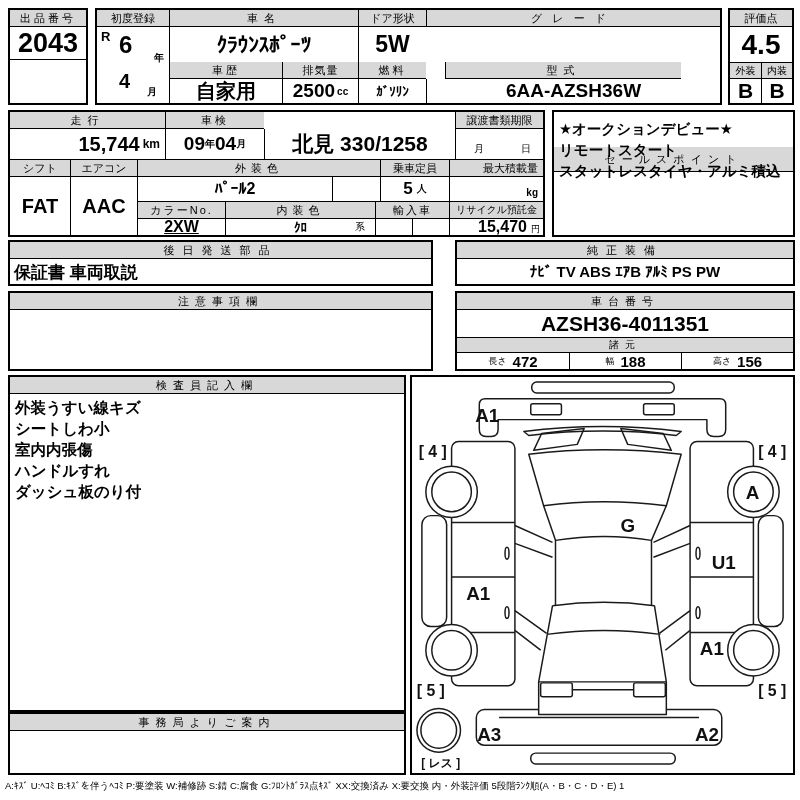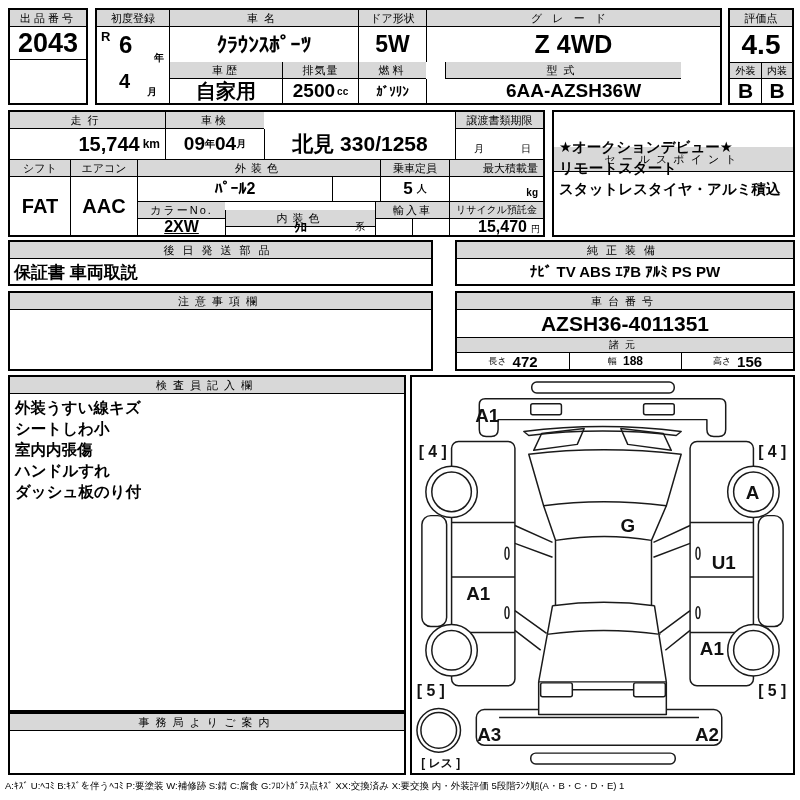--- a/index.html
+++ b/index.html
@@ -47,21 +47,20 @@
       <span style="font-size:19px;font-weight:bold;">2500</span>
       <span class="u" style="margin-left:2px;">cc</span>
     </div>
 
     <div class="cell hd bl" style="left:261px;top:0;width:68px;height:17px;letter-spacing:0;">ドア形状</div>
     <div class="cell v bl" style="left:261px;top:17px;width:68px;height:35px;font-size:23px;">5W</div>
     <div class="cell hd bl" style="left:261px;top:52px;width:68px;height:17px;">燃料</div>
     <div class="cell v bl" style="left:261px;top:69px;width:68px;height:24px;font-size:13px;">ｶﾞｿﾘﾝ</div>
 
     <div class="cell hd bl" style="left:329px;top:0;width:294px;height:17px;letter-spacing:10px;">グレード</div>
-    <div class="cell v bl" style="left:329px;top:17px;width:294px;height:35px;font-size:25px;">Z 4WD</div>
     <div class="cell hd bl" style="left:348px;top:52px;width:236px;height:17px;letter-spacing:6px;">型式</div>
     <div class="cell v bl" style="left:329px;top:69px;width:294px;height:24px;font-size:19px;">6AA-AZSH36W</div>
   </div>
 
   <div class="box" style="left:728px;top:8px;width:66px;height:97px;">
     <div class="cell hd" style="left:0;top:0;width:62px;height:17px;letter-spacing:0;">評価点</div>
     <div class="cell v bb" style="left:0;top:17px;width:62px;height:36px;font-size:28px;">4.5</div>
     <div class="cell hd" style="left:0;top:53px;width:31px;height:16px;font-size:10px;letter-spacing:0;">外装</div>
     <div class="cell hd bl" style="left:31px;top:53px;width:31px;height:16px;font-size:10px;letter-spacing:0;">内装</div>
     <div class="cell v" style="left:0;top:69px;width:31px;height:24px;font-size:21px;">B</div>
@@ -101,40 +100,40 @@
     <div class="cell bl bb" style="left:322px;top:65px;width:48px;height:25px;"></div>
     <div class="cell v bl bb" style="left:370px;top:65px;width:69px;height:25px;">
       <span style="font-size:17px;font-weight:bold;">5</span>
       <span class="u" style="margin-left:4px;">人</span>
     </div>
     <div class="cell bl bb" style="left:439px;top:65px;width:94px;height:25px;">
       <span style="position:absolute;right:5px;bottom:3px;" class="u">kg</span>
     </div>
 
     <div class="cell hd bl" style="left:127px;top:90px;width:88px;height:17px;letter-spacing:2px;">カラーNo.</div>
-    <div class="cell hd bl" style="left:215px;top:90px;width:150px;height:17px;letter-spacing:5px;margin-top:8px;">内装色</div>
+    <div class="cell hd bl" style="left:215px;top:90px;width:150px;height:17px;letter-spacing:5px;">内装色</div>
     <div class="cell hd bl" style="left:365px;top:90px;width:74px;height:17px;letter-spacing:2px;">輸入車</div>
     <div class="cell hd bl" style="left:439px;top:90px;width:94px;height:17px;letter-spacing:0;font-size:10px;">リサイクル預託金</div>
 
     <div class="cell v bl" style="left:127px;top:107px;width:88px;height:16px;font-size:16px;text-decoration:underline;">2XW</div>
     <div class="cell v bl" style="left:215px;top:107px;width:150px;height:16px;font-size:13px;">
       <span>ｸﾛ</span>
       <span style="position:absolute;right:10px;font-size:10px;font-weight:normal;">系</span>
     </div>
     <div class="cell bl" style="left:365px;top:107px;width:37px;height:16px;"></div>
     <div class="cell bl" style="left:402px;top:107px;width:37px;height:16px;"></div>
     <div class="cell bl" style="left:439px;top:107px;width:94px;height:16px;">
       <span style="position:absolute;right:16px;top:-1px;font-size:16px;font-weight:bold;">15,470</span>
       <span style="position:absolute;right:3px;top:4px;font-size:9px;">円</span>
     </div>
   </div>
 
   <div class="box" style="left:552px;top:110px;width:243px;height:127px;">
     <div class="cell hd" style="left:0;top:0;width:239px;height:25px;letter-spacing:6px;margin-top:35px;">セールスポイント</div>
-    <div class="cell lines" style="left:0;top:22px;width:239px;height:106px;font-size:14.5px;">
+    <div class="cell lines" style="left:0;top:4px;width:239px;height:106px;font-size:14.5px;">
       <div>★オークションデビュー★</div>
       <div>リモートスタート</div>
       <div>スタットレスタイヤ・アルミ積込</div>
     </div>
   </div>
 
   <div class="box" style="left:8px;top:240px;width:425px;height:46px;">
     <div class="cell hd" style="left:0;top:0;width:421px;height:17px;letter-spacing:8px;">後日発送部品</div>
     <div class="cell" style="left:0;top:17px;width:421px;height:25px;font-weight:bold;font-size:17px;padding:2px 0 0 4px;">保証書 車両取説</div>
   </div>
@@ -152,21 +151,21 @@
   <div class="box" style="left:455px;top:291px;width:340px;height:80px;">
     <div class="cell hd" style="left:0;top:0;width:336px;height:17px;letter-spacing:6px;">車台番号</div>
     <div class="cell v bb" style="left:0;top:17px;width:336px;height:28px;font-size:21px;">AZSH36-4011351</div>
     <div class="cell hd" style="left:0;top:45px;width:336px;height:15px;font-size:10px;letter-spacing:6px;">諸元</div>
     <div class="cell v" style="left:0;top:60px;width:112px;height:16px;">
       <span style="font-size:9px;font-weight:normal;margin-right:6px;">長さ</span>
       <span style="font-size:15px;">472</span>
     </div>
     <div class="cell v bl" style="left:112px;top:60px;width:112px;height:16px;">
       <span style="font-size:9px;font-weight:normal;margin-right:6px;">幅</span>
-      <span style="font-size:12px;">188</span>
+      <span style="font-size:15px;">188</span>
     </div>
     <div class="cell v bl" style="left:224px;top:60px;width:112px;height:16px;">
       <span style="font-size:9px;font-weight:normal;margin-right:6px;">高さ</span>
       <span style="font-size:15px;">156</span>
     </div>
   </div>
 
   <div class="box" style="left:8px;top:375px;width:398px;height:337px;">
     <div class="cell hd" style="left:0;top:0;width:394px;height:17px;letter-spacing:6px;">検査員記入欄</div>
     <div class="cell lines" style="left:0;top:17px;width:428px;height:316px;font-size:15.5px;">

